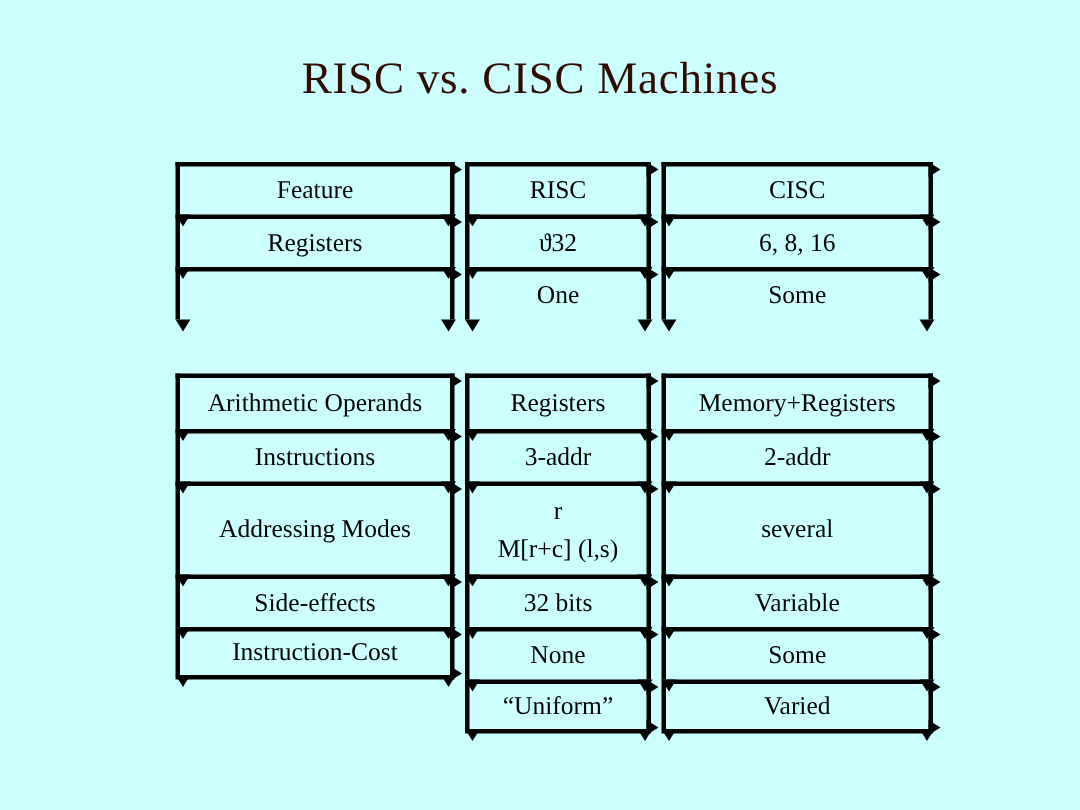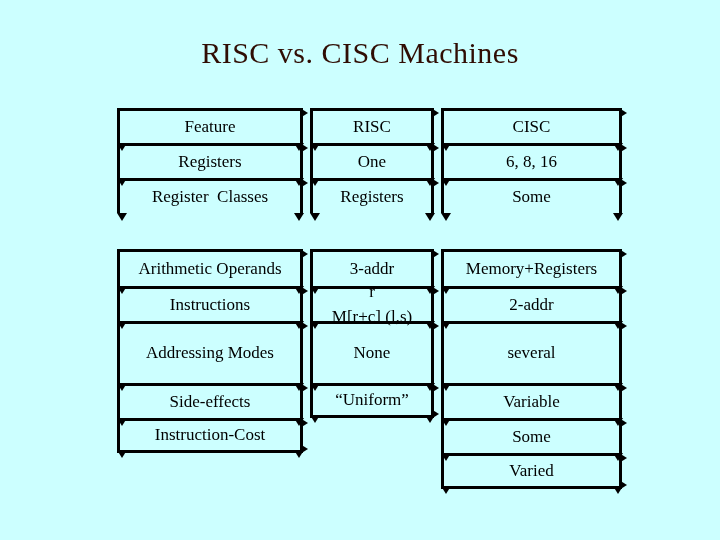--- a/index.html
+++ b/index.html
@@ -70,34 +70,36 @@
 </head>
 <body>
 
 <div class="slide">
   <div class="slide-title">RISC vs. CISC Machines</div>
 
   <div class="table-wrap">
     <div class="tcol">
         <div class="cell"><span>Feature</span><i class="arw ar t"></i><i class="arw ad l"></i><i class="arw ad r"></i></div>
         <div class="cell"><span>Registers</span><i class="arw ar t"></i><i class="arw ad l"></i><i class="arw ad r"></i></div>
-        <div class="cell"><span>Register  Classes</span><i class="arw ar t"></i><i class="arw ad l"></i><i class="arw ad r"></i></div>
+        <div class="cell"><i class="arw ar t"></i><i class="arw ad l"></i><i class="arw ad r"></i></div>
         <div class="cell"><span>Arithmetic Operands</span><i class="arw ar t"></i><i class="arw ad l"></i><i class="arw ad r"></i></div>
         <div class="cell"><span>Instructions</span><i class="arw ar t"></i><i class="arw ad l"></i><i class="arw ad r"></i></div>
         <div class="cell"><span>Addressing Modes</span><i class="arw ar t"></i><i class="arw ad l"></i><i class="arw ad r"></i></div>
         <div class="cell"><span>Side-effects</span><i class="arw ar t"></i><i class="arw ad l"></i><i class="arw ad r"></i></div>
         <div class="cell"><span>Instruction-Cost</span><i class="arw ar t"></i><i class="arw ar b"></i><i class="arw ad l"></i><i class="arw ad r"></i></div>
       </div>
     <div class="tcol">
         <div class="cell"><span>RISC</span><i class="arw ar t"></i><i class="arw ad l"></i><i class="arw ad r"></i></div>
+        <div class="cell"><span>ϑ32</span><i class="arw ar t"></i><i class="arw ad l"></i><i class="arw ad r"></i></div>
         <div class="cell"><span>One</span><i class="arw ar t"></i><i class="arw ad l"></i><i class="arw ad r"></i></div>
         <div class="cell"><span>Registers</span><i class="arw ar t"></i><i class="arw ad l"></i><i class="arw ad r"></i></div>
         <div class="cell"><span>3-addr</span><i class="arw ar t"></i><i class="arw ad l"></i><i class="arw ad r"></i></div>
         <div class="cell"><span>r
 M[r+c] (l,s)</span><i class="arw ar t"></i><i class="arw ad l"></i><i class="arw ad r"></i></div>
+        <div class="cell"><span>32 bits</span><i class="arw ar t"></i><i class="arw ad l"></i><i class="arw ad r"></i></div>
         <div class="cell"><span>None</span><i class="arw ar t"></i><i class="arw ad l"></i><i class="arw ad r"></i></div>
         <div class="cell"><span>“Uniform”</span><i class="arw ar t"></i><i class="arw ar b"></i><i class="arw ad l"></i><i class="arw ad r"></i></div>
       </div>
     <div class="tcol">
         <div class="cell"><span>CISC</span><i class="arw ar t"></i><i class="arw ad l"></i><i class="arw ad r"></i></div>
         <div class="cell"><span>6, 8, 16</span><i class="arw ar t"></i><i class="arw ad l"></i><i class="arw ad r"></i></div>
         <div class="cell"><span>Some</span><i class="arw ar t"></i><i class="arw ad l"></i><i class="arw ad r"></i></div>
         <div class="cell"><span>Memory+Registers</span><i class="arw ar t"></i><i class="arw ad l"></i><i class="arw ad r"></i></div>
         <div class="cell"><span>2-addr</span><i class="arw ar t"></i><i class="arw ad l"></i><i class="arw ad r"></i></div>
         <div class="cell"><span>several</span><i class="arw ar t"></i><i class="arw ad l"></i><i class="arw ad r"></i></div>

